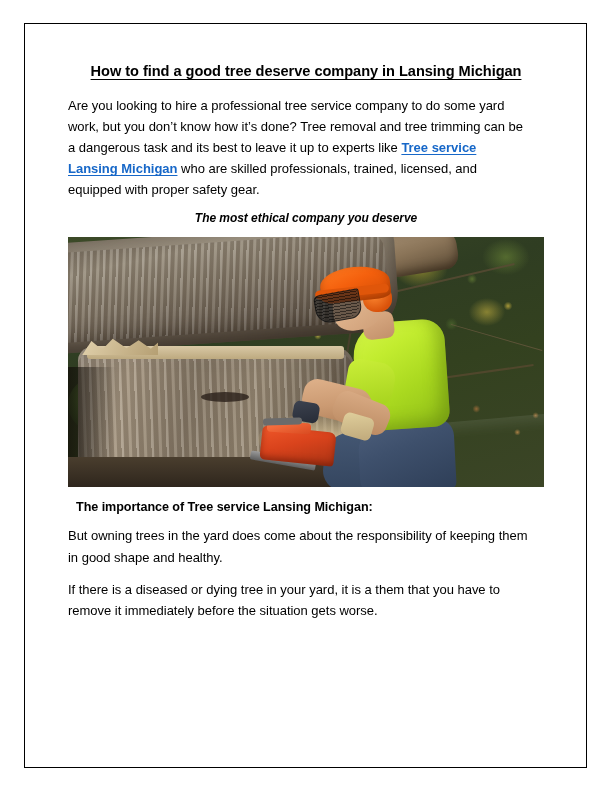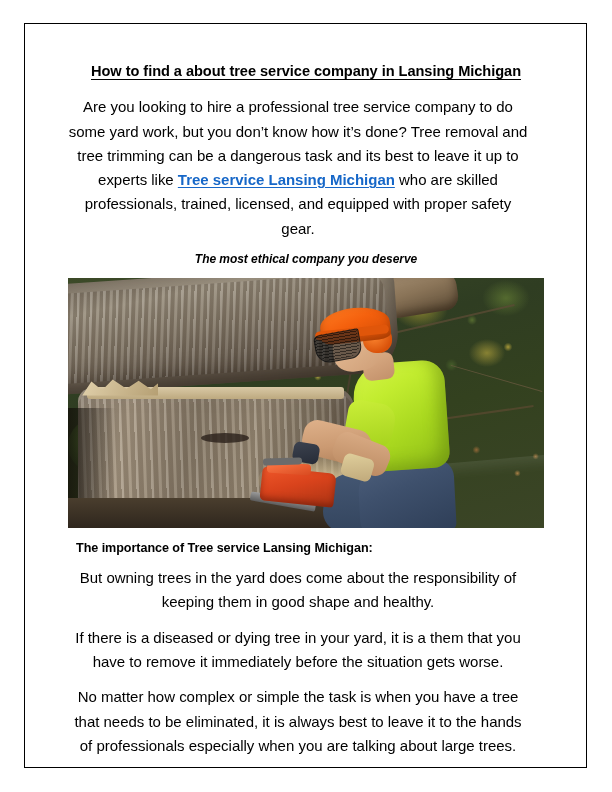--- a/index.html
+++ b/index.html
@@ -52,25 +52,25 @@
     letter-spacing: -0.05px;
     line-height: 1.25;
   }
   h1.doc-title span.u {
     text-decoration: underline;
     text-underline-offset: 2.5px;
     text-decoration-thickness: 1.3px;
   }
 
   p.body-par {
-    font-size: 15px;
+    font-size: 13px;
     line-height: 1.62;
     margin: 0 16px 11px 0;
     padding: 0;
-    text-align: center;
+    text-align: left;
     letter-spacing: -0.02px;
   }
 
   a.inline-link {
     color: #1667c8;
     font-weight: bold;
     text-decoration: underline;
     text-underline-offset: 2px;
   }
 
@@ -393,21 +393,21 @@
 </style>
 </head>
 <body>
 
 <div class="page">
 
   <div class="page-frame"></div>
 
   <div class="content">
 
-    <h1 class="doc-title"><span class="u">How to find a about tree service company in Lansing Michigan</span></h1>
+    <h1 class="doc-title"><span class="u">How to find a good tree deserve company in Lansing Michigan</span></h1>
 
     <p class="body-par"><span>Are you looking to hire a professional tree service company to do some yard work, but you don’t know how it’s done? Tree removal and tree trimming can be a dangerous task and its best to leave it up to experts like </span><a class="inline-link" href="#">Tree service Lansing Michigan</a><span> who are skilled professionals, trained, licensed, and equipped with proper safety gear.</span></p>
 
     <div class="subtitle">The most ethical company you deserve</div>
 
     <div class="photo">
       <div class="layer bg-foliage"></div>
       <div class="layer bg-leafy"></div>
       <div class="layer branch-a"></div>
       <div class="layer branch-b"></div>
@@ -453,17 +453,16 @@
         <div class="layer saw-body"></div>
         <div class="layer saw-top"></div>
         <div class="layer saw-handle"></div>
       </div>
     </div>
 
     <h2 class="section-title">The importance of Tree service Lansing Michigan:</h2>
 
     <p class="body-par">But owning trees in the yard does come about the responsibility of keeping them in good shape and healthy.</p>
     <p class="body-par">If there is a diseased or dying tree in your yard, it is a them that you have to remove it immediately before the situation gets worse.</p>
-    <p class="body-par">No matter how complex or simple the task is when you have a tree that needs to be eliminated, it is always best to leave it to the hands of professionals especially when you are talking about large trees.</p>
 
 
   </div>
 </div>
 
 </body></html>

